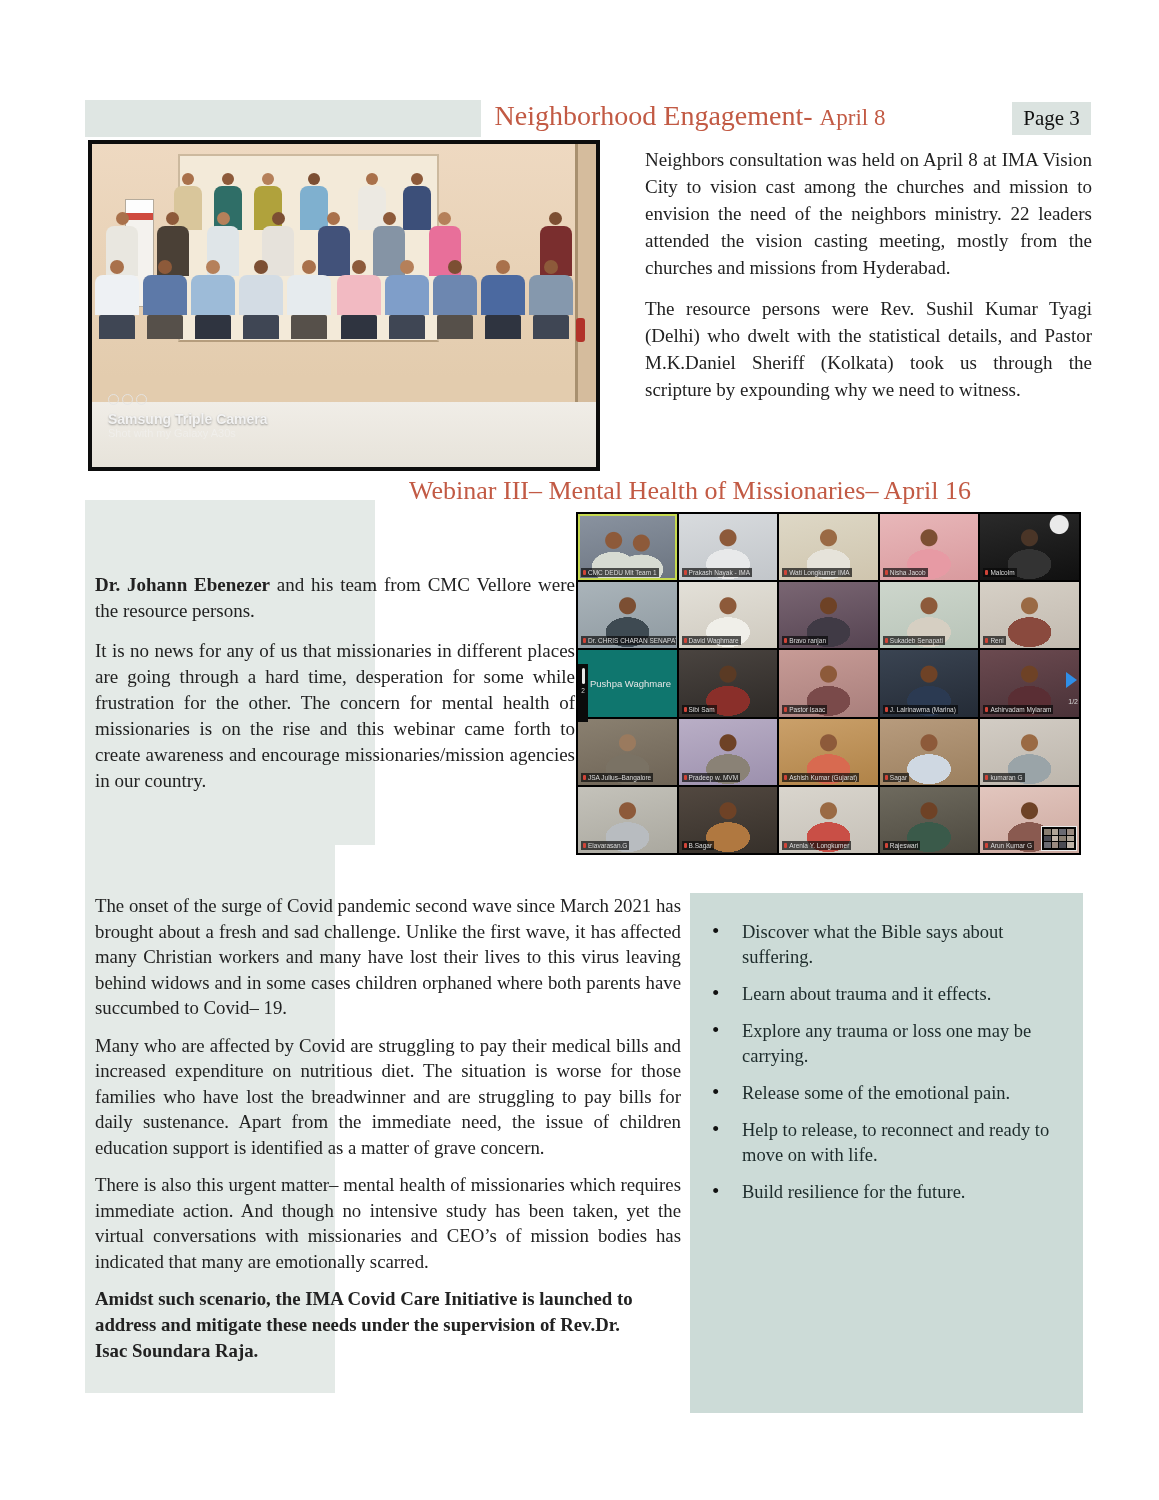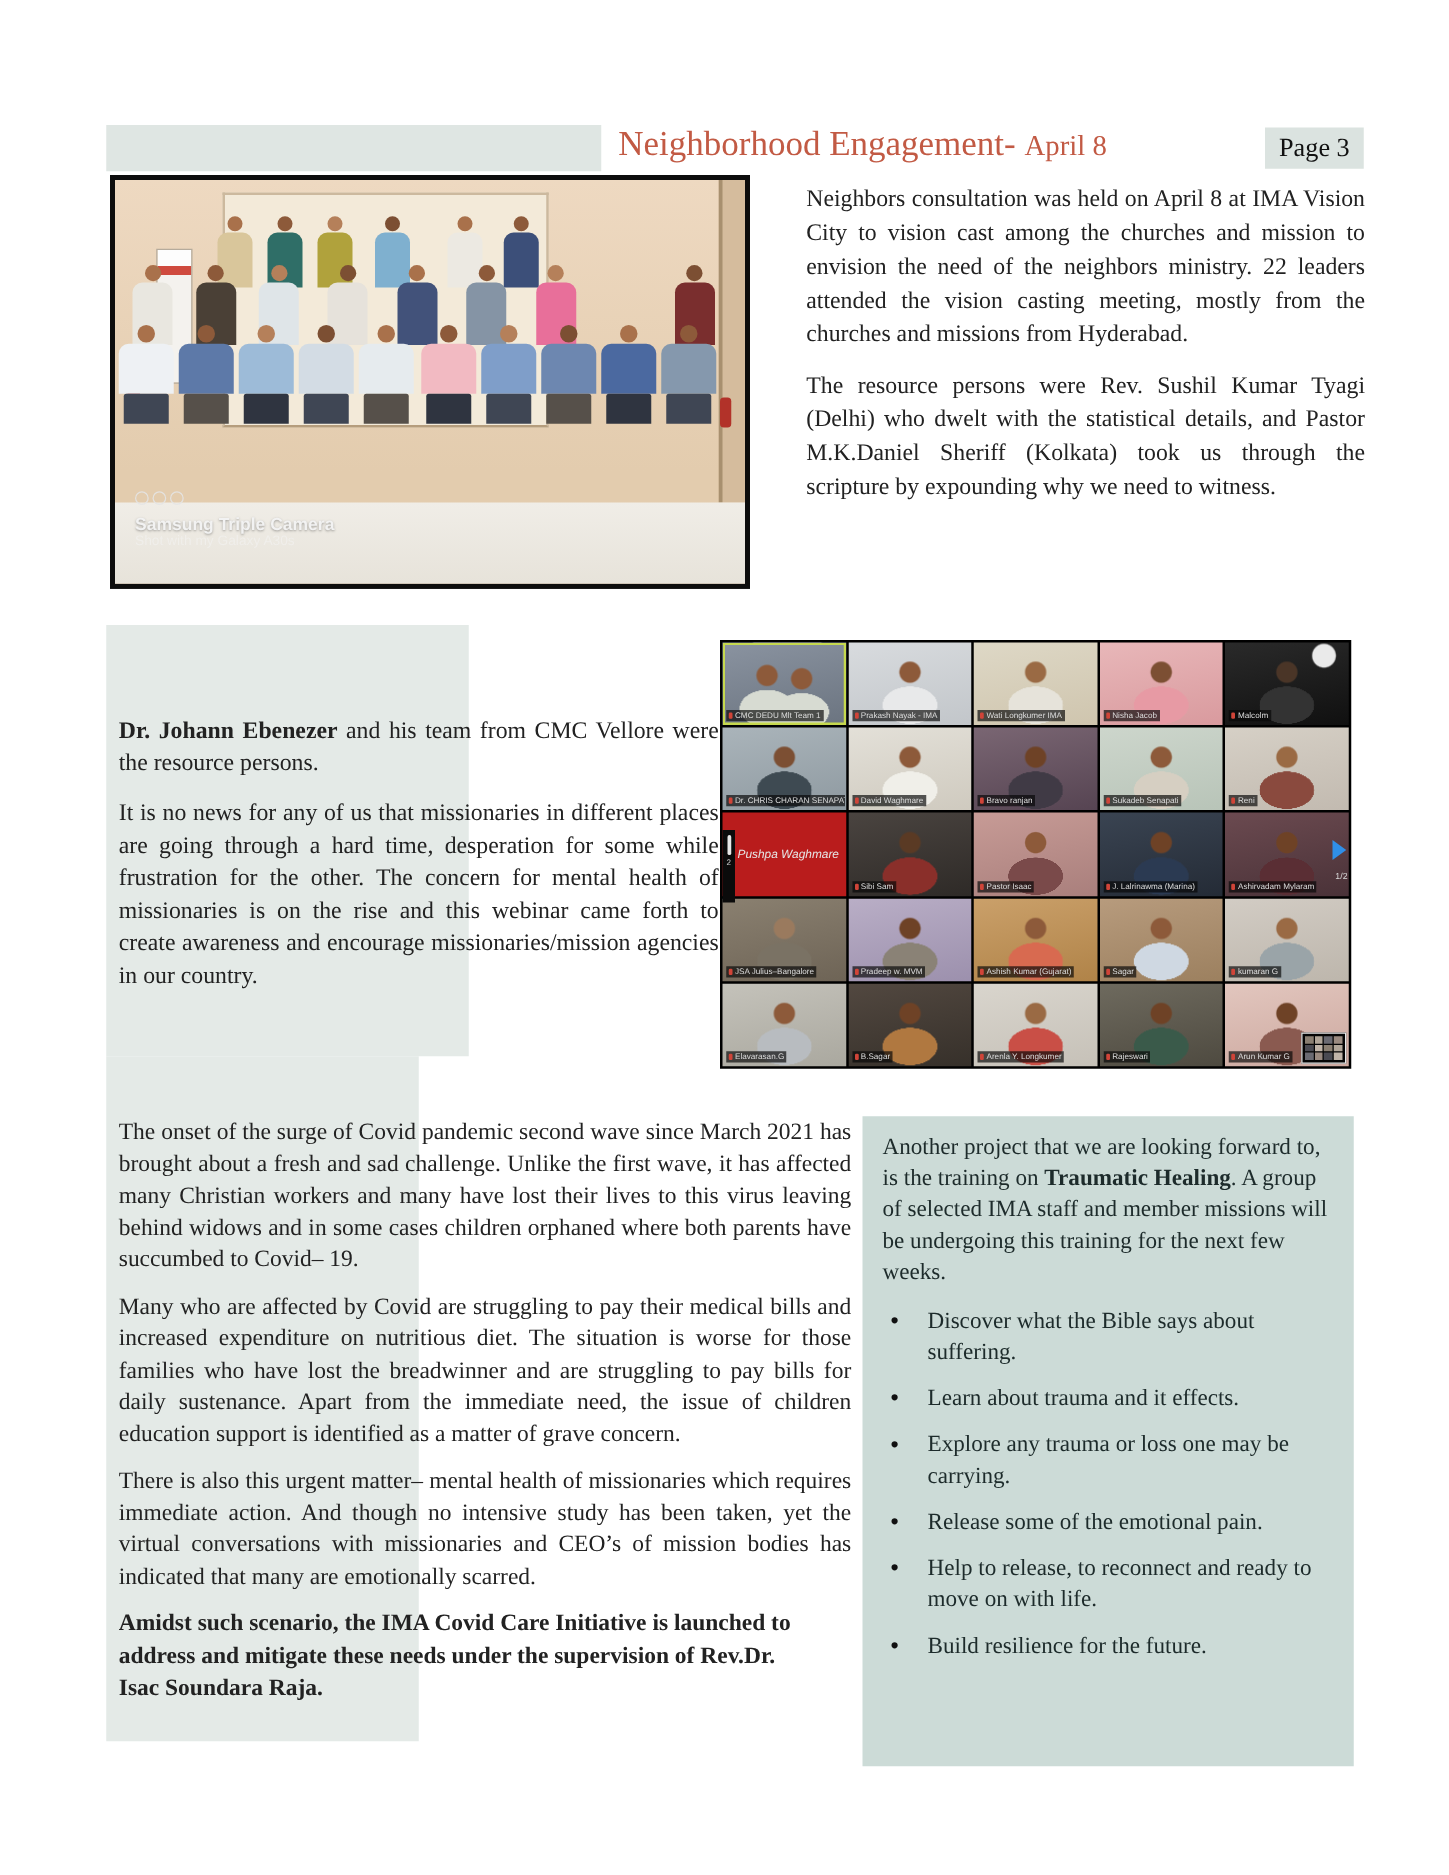--- a/index.html
+++ b/index.html
@@ -206,20 +206,21 @@
         <div class="wm-sub">Shot with my Galaxy A30s</div>
       </div>
     </div>
   </figure>
 
   <section class="neigh-text">
     <p>Neighbors consultation was held on April 8 at IMA Vision City to vision cast among the churches and mission to envision the need of the neighbors ministry. 22 leaders attended the vision casting meeting, mostly from the churches and missions from Hyderabad.</p>
     <p>The resource persons were Rev. Sushil Kumar Tyagi (Delhi) who dwelt with the statistical details, and Pastor M.K.Daniel Sheriff (Kolkata) took us through the scripture by expounding why we need to witness.</p>
   </section>
 
+  <h2 class="webinar-heading">Webinar III– Mental Health of Missionaries– April 16</h2>
 
   <div class="left-bg-a"></div>
   <div class="left-bg-b"></div>
 
   <section class="webinar-text">
     <p><strong>Dr. Johann Ebenezer</strong><span> and his team from CMC Vellore were the resource persons.</span></p>
     <p>It is no news for any of us that missionaries in different places are going through a hard time, desperation for some while frustration for the other. The concern for mental health of missionaries is on the rise and this webinar came forth to create awareness and encourage missionaries/mission agencies in our country.</p>
   </section>
 
   <div class="zoom-shot">
@@ -277,21 +278,21 @@
             <i class="mic"></i>
             <span>Sukadeb Senapati</span>
           </span>
         </div>
         <div class="tile" style="background: radial-gradient(9px at 50% 36%, rgb(154, 106, 68) 0px, rgb(154, 106, 68) 8px, transparent 9px), radial-gradient(22px 15px at 50% 76%, rgb(138, 74, 62) 0px, rgb(138, 74, 62) 99%, transparent 100%), linear-gradient(168deg, rgb(214, 208, 198), rgb(194, 186, 176));">
           <span class="tile-label">
             <i class="mic"></i>
             <span>Reni</span>
           </span>
         </div>
-        <div class="tile" style="background: #b91c1c; font-style: italic;">
+        <div class="tile" style="background: #0f766e;">
           <span class="tile-name-big">Pushpa Waghmare</span>
         </div>
         <div class="tile" style="background: radial-gradient(9px at 50% 36%, rgb(90, 58, 36) 0px, rgb(90, 58, 36) 8px, transparent 9px), radial-gradient(22px 15px at 50% 76%, rgb(138, 47, 42) 0px, rgb(138, 47, 42) 99%, transparent 100%), linear-gradient(168deg, rgb(74, 68, 64), rgb(46, 42, 39));">
           <span class="tile-label">
             <i class="mic"></i>
             <span>Sibi Sam</span>
           </span>
         </div>
         <div class="tile" style="background: radial-gradient(9px at 50% 36%, rgb(141, 90, 58) 0px, rgb(141, 90, 58) 8px, transparent 9px), radial-gradient(22px 15px at 50% 76%, rgb(122, 74, 74) 0px, rgb(122, 74, 74) 99%, transparent 100%), linear-gradient(168deg, rgb(199, 155, 150), rgb(169, 127, 124));">
           <span class="tile-label">
@@ -396,21 +397,20 @@
 
 
   <section class="covid-left">
     <p>The onset of the surge of Covid pandemic second wave since March 2021 has brought about a fresh and sad challenge. Unlike the first wave, it has affected many Christian workers and many have lost their lives to this virus leaving behind widows and in some cases children orphaned where both parents have succumbed to Covid– 19.</p>
     <p>Many who are affected by Covid are struggling to pay their medical bills and increased expenditure on nutritious diet. The situation is worse for those families who have lost the breadwinner and are struggling to pay bills for daily sustenance. Apart from the immediate need, the issue of children education support is identified as a matter of grave concern.</p>
     <p>There is also this urgent matter– mental health of missionaries which requires immediate action. And though no intensive study has been taken, yet the virtual conversations with missionaries and CEO’s of mission bodies has indicated that many are emotionally scarred.</p>
     <p class="bold-left">Amidst such scenario, the IMA Covid Care Initiative is launched to address and mitigate these needs under the supervision of Rev.Dr. Isac Soundara Raja.</p>
   </section>
 
   <aside class="covid-right">
-    <p><span>Another project that we are looking forward to, is the training on </span><strong>Traumatic Healing</strong><span>. A group of selected IMA staff and member missions will be undergoing this training for the next few weeks.</span></p>
     <ul>
         <li>Discover what the Bible says about suffering.</li>
         <li>Learn about trauma and it effects.</li>
         <li>Explore any trauma or loss one may be  carrying.</li>
         <li>Release some of the emotional pain.</li>
         <li>Help to release, to reconnect and ready to move on with life.</li>
         <li>Build resilience for the future.</li>
       </ul>
   </aside>
 

